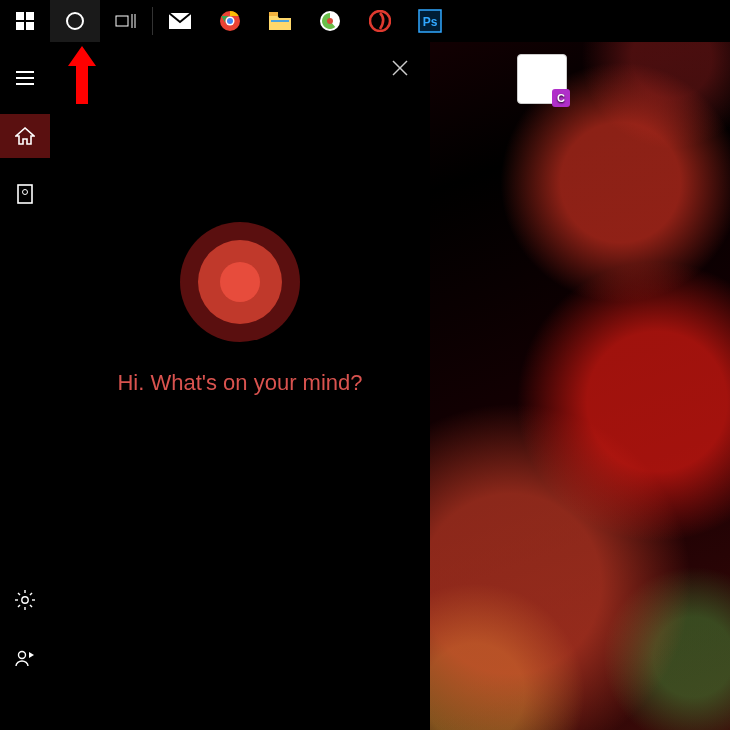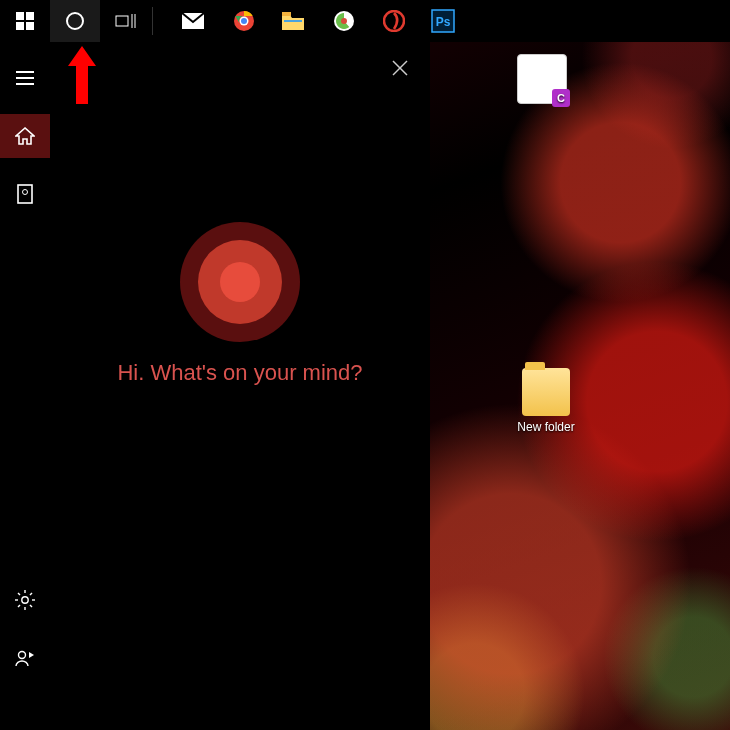--- a/index.html
+++ b/index.html
@@ -14,21 +14,21 @@
       radial-gradient(circle at 95% 90%, rgba(80,200,80,.35) 0 40px, transparent 90px),
       radial-gradient(circle at 65% 95%, rgba(220,200,60,.4) 0 50px, transparent 110px),
       radial-gradient(circle at 92% 8%, rgba(200,40,40,.35) 0 40px, transparent 90px),
       linear-gradient(160deg,#2a0005 0%,#000 35%,#1a0003 70%,#3a0a08 100%)}
   
   
   .taskbar{position:absolute;left:0;top:0;width:730px;height:42px;background:#000;display:flex;align-items:center;z-index:50}
   .tb-btn{width:50px;height:42px;display:flex;align-items:center;justify-content:center;color:#fff;cursor:pointer}
   .tb-btn.active{background:#1a1a1a}
   .tb-sep{width:1px;height:28px;background:#333;margin:0 2px}
-  .tb-app{width:50px;height:42px;display:flex;align-items:center;justify-content:flex-end;cursor:pointer}
+  .tb-app{width:50px;height:42px;display:flex;align-items:center;justify-content:center;cursor:pointer}
 
   
   .dicon{position:absolute;width:84px;display:flex;flex-direction:column;align-items:center;text-align:center;color:#fff;font-size:12px;text-shadow:0 1px 2px #000;cursor:pointer}
   .dicon .thumb{width:48px;height:48px;background:#f5e6b8;border-radius:4px;position:relative;margin-bottom:4px}
   .dicon.folder .thumb{background:linear-gradient(#ffe49a,#f3c24b)}
   .dicon.folder .thumb::before{content:"";position:absolute;top:-6px;left:3px;width:20px;height:8px;background:#f3c24b;border-radius:2px 2px 0 0}
   .dicon.book .thumb{background:#fff;border:1px solid #ccc}
   .dicon.book .badge{position:absolute;right:-4px;bottom:-4px;width:18px;height:18px;border-radius:3px;background:#b02fc9;color:#fff;font-size:11px;line-height:18px;text-align:center;font-weight:bold}
 
   
@@ -36,42 +36,38 @@
   .c-side{width:50px;background:#000;display:flex;flex-direction:column;align-items:center;padding-top:14px;gap:14px}
   .c-side-btn{width:50px;height:44px;display:flex;align-items:center;justify-content:center;color:#fff;cursor:pointer}
   .c-side-btn.sel{background:#5a1010}
   .c-side-spacer{flex:1}
   .c-main{flex:1;position:relative;display:flex;flex-direction:column;align-items:center}
   .c-close{position:absolute;top:18px;right:22px;color:#ccc;cursor:pointer}
   .c-orb-wrap{margin-top:180px;position:relative;width:120px;height:120px}
   .c-orb-outer{position:absolute;inset:0;border-radius:50%;background:#5a0f0f}
   .c-orb-mid{position:absolute;inset:18px;border-radius:50%;background:#c0392b}
   .c-orb-in{position:absolute;inset:40px;border-radius:50%;background:#e74c3c}
-  .c-prompt{margin-top:18px;color:#d9534f;font-size:22px;font-weight:300}
+  .c-prompt{margin-top:28px;color:#d9534f;font-size:22px;font-weight:300}
   .c-input{position:absolute;left:50px;bottom:0;width:380px;height:42px;background:#fff;display:flex;align-items:center;padding:0 12px;box-sizing:border-box}
   .c-input-text{flex:1;color:#c9302c;font-size:15px}
   .c-input-arrow{color:#555;cursor:pointer}
 
   
   .ann-arrow{position:absolute;left:62px;top:42px;z-index:60;pointer-events:none}
 </style>
 </head>
 <body>
 
 <div class="root">
   <div class="wallpaper"></div>
 
   <div class="dicon book" style="left:500px;top:54px">
     <div class="thumb">
         <div class="badge">C</div>
       </div>
-  </div>
-  <div class="dicon folder" style="left:504px;top:368px">
-    <div class="thumb"></div>
-    <span>New folder</span>
   </div>
 
   <div class="taskbar">
     <div class="tb-btn">
       <svg width="18" height="18" viewBox="0 0 18 18">
           <rect x="0" y="0" width="8" height="8" fill="#fff"></rect>
           <rect x="10" y="0" width="8" height="8" fill="#fff"></rect>
           <rect x="0" y="10" width="8" height="8" fill="#fff"></rect>
           <rect x="10" y="10" width="8" height="8" fill="#fff"></rect>
         </svg>

